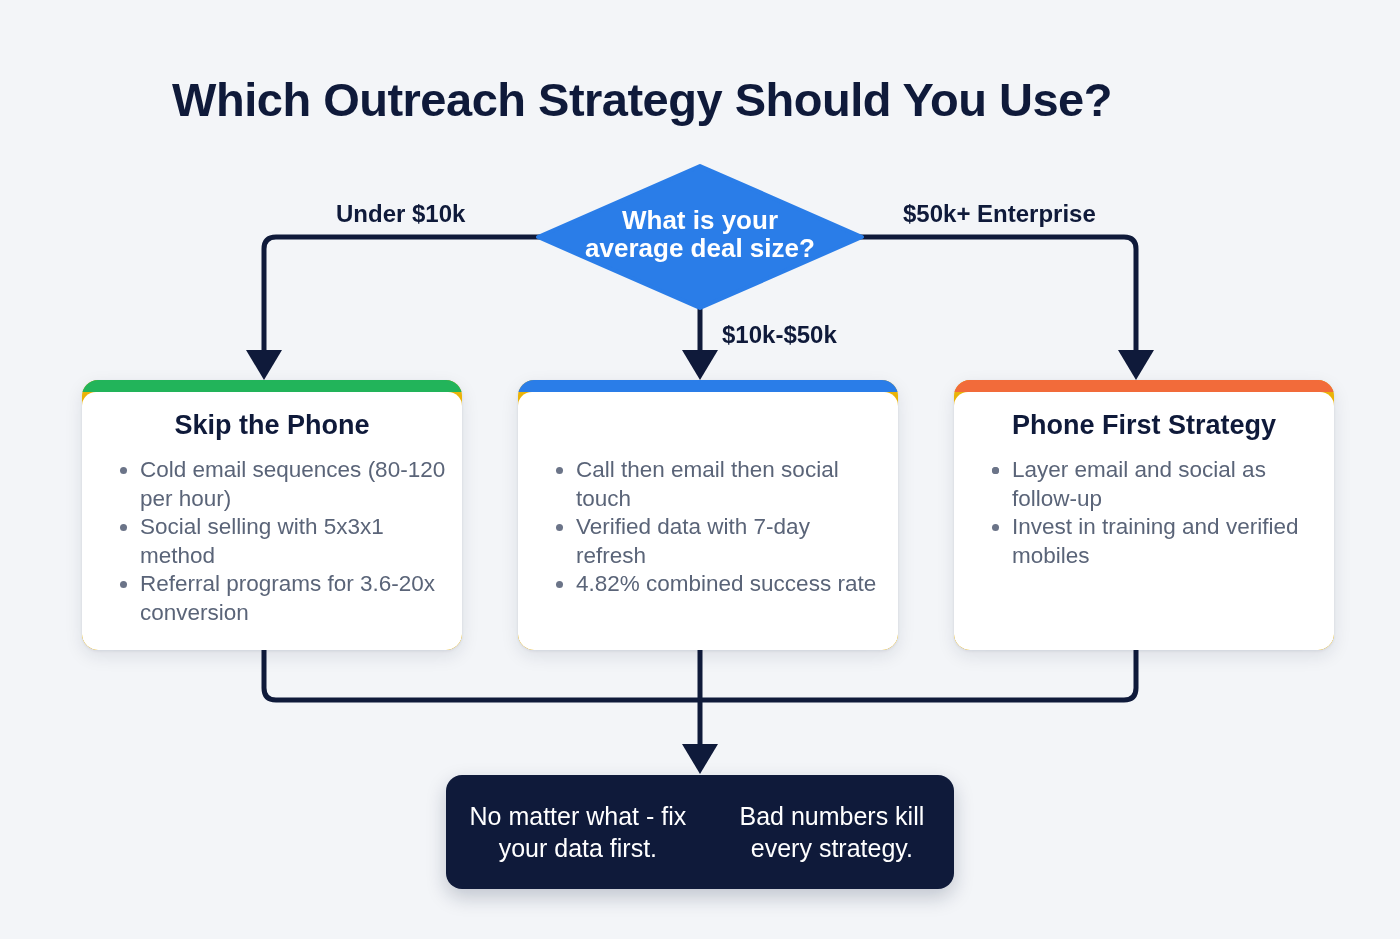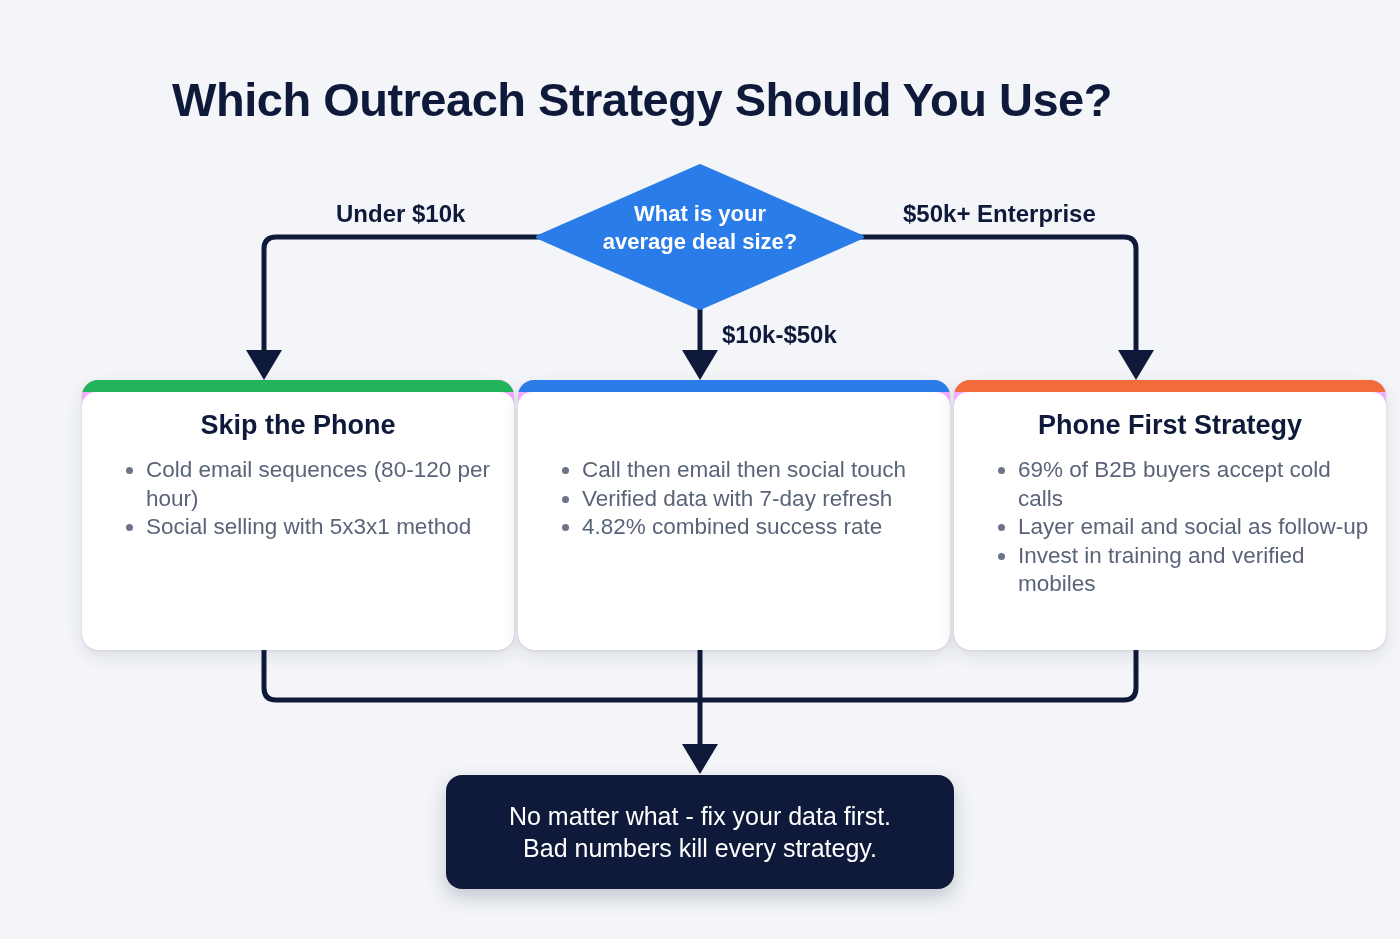--- a/index.html
+++ b/index.html
@@ -36,34 +36,34 @@
     .branch-label {
       position: absolute;
       font-size: 24px;
       font-weight: 700;
       color: #0f1a3a;
       white-space: nowrap;
     }
     .diamond-text {
       position: absolute;
       left: 560px;
-      top: 200px;
+      top: 206px;
       width: 280px;
       text-align: center;
       color: #ffffff;
-      font-size: 22px;
+      font-size: 26px;
       font-weight: 700;
       line-height: 28px;
     }
     .card {
       position: absolute;
       top: 380px;
-      width: 432px;
+      width: 380px;
       height: 270px;
-      background: #f0abfc;
+      background: #eab308;
       border-radius: 16px;
       box-shadow: 0 6px 18px rgba(15, 26, 58, 0.10), 0 1px 3px rgba(15, 26, 58, 0.08);
       overflow: hidden;
       box-sizing: border-box;
     }
     .card-accent {
       position: absolute;
       left: 0;
       top: 0;
       width: 100%;
@@ -84,21 +84,21 @@
       left: 0;
       width: 100%;
       text-align: center;
       font-size: 27px;
       font-weight: 700;
       color: #0f1a3a;
     }
     .card-list {
       position: absolute;
       top: 76px;
-      left: 42px;
+      left: 36px;
       right: 16px;
       margin: 0;
       padding: 0;
       list-style: none;
     }
     .card-list li {
       position: relative;
       padding-left: 22px;
       font-size: 22.5px;
       line-height: 28.5px;
@@ -117,21 +117,21 @@
       position: absolute;
       left: 446px;
       top: 775px;
       width: 508px;
       height: 114px;
       background: #0f1a3a;
       border-radius: 16px;
       box-shadow: 0 8px 20px rgba(15, 26, 58, 0.22);
       box-sizing: border-box;
       display: flex;
-      flex-direction: column;
+      flex-direction: row;
       justify-content: center;
       align-items: center;
     }
     .footer-line {
       color: #ffffff;
       font-size: 25px;
       line-height: 32px;
       text-align: center;
     }
   </style>
@@ -168,39 +168,40 @@
 <div class="branch-label" style="left:722px; top:321px;">$10k-$50k</div>
 <div class="branch-label" style="left:903px; top:200px;">$50k+ Enterprise</div>
 
 <div class="card" style="left:82px;">
   <div class="card-accent" style="background:#22b45a;"></div>
   <div class="card-body"></div>
   <div class="card-title">Skip the Phone</div>
   <ul class="card-list">
     <li><span class="bullet"></span><span>Cold email sequences (80-120 per hour)</span></li>
     <li><span class="bullet"></span><span>Social selling with 5x3x1 method</span></li>
+    <li><span class="bullet"></span><span>Referral programs for 3.6-20x conversion</span></li>
   </ul>
 </div>
 
 <div class="card" style="left:518px;">
   <div class="card-accent" style="background:#2a7de8;"></div>
   <div class="card-body"></div>
   <ul class="card-list">
     <li><span class="bullet"></span><span>Call then email then social touch</span></li>
     <li><span class="bullet"></span><span>Verified data with 7-day refresh</span></li>
     <li><span class="bullet"></span><span>4.82% combined success rate</span></li>
   </ul>
 </div>
 
 <div class="card" style="left:954px;">
   <div class="card-accent" style="background:#f26b3a;"></div>
   <div class="card-body"></div>
   <div class="card-title">Phone First Strategy</div>
   <ul class="card-list">
-    <li><span class="bullet"></span><span>69% of B2B buyers accept cold calls</span></li>
+    <li><span class="bullet"></span></li>
     <li><span class="bullet"></span><span>Layer email and social as follow-up</span></li>
     <li><span class="bullet"></span><span>Invest in training and verified mobiles</span></li>
   </ul>
 </div>
 
 <div class="footer-box">
   <div class="footer-line">No matter what - fix your data first.</div>
   <div class="footer-line">Bad numbers kill every strategy.</div>
 </div>
 

